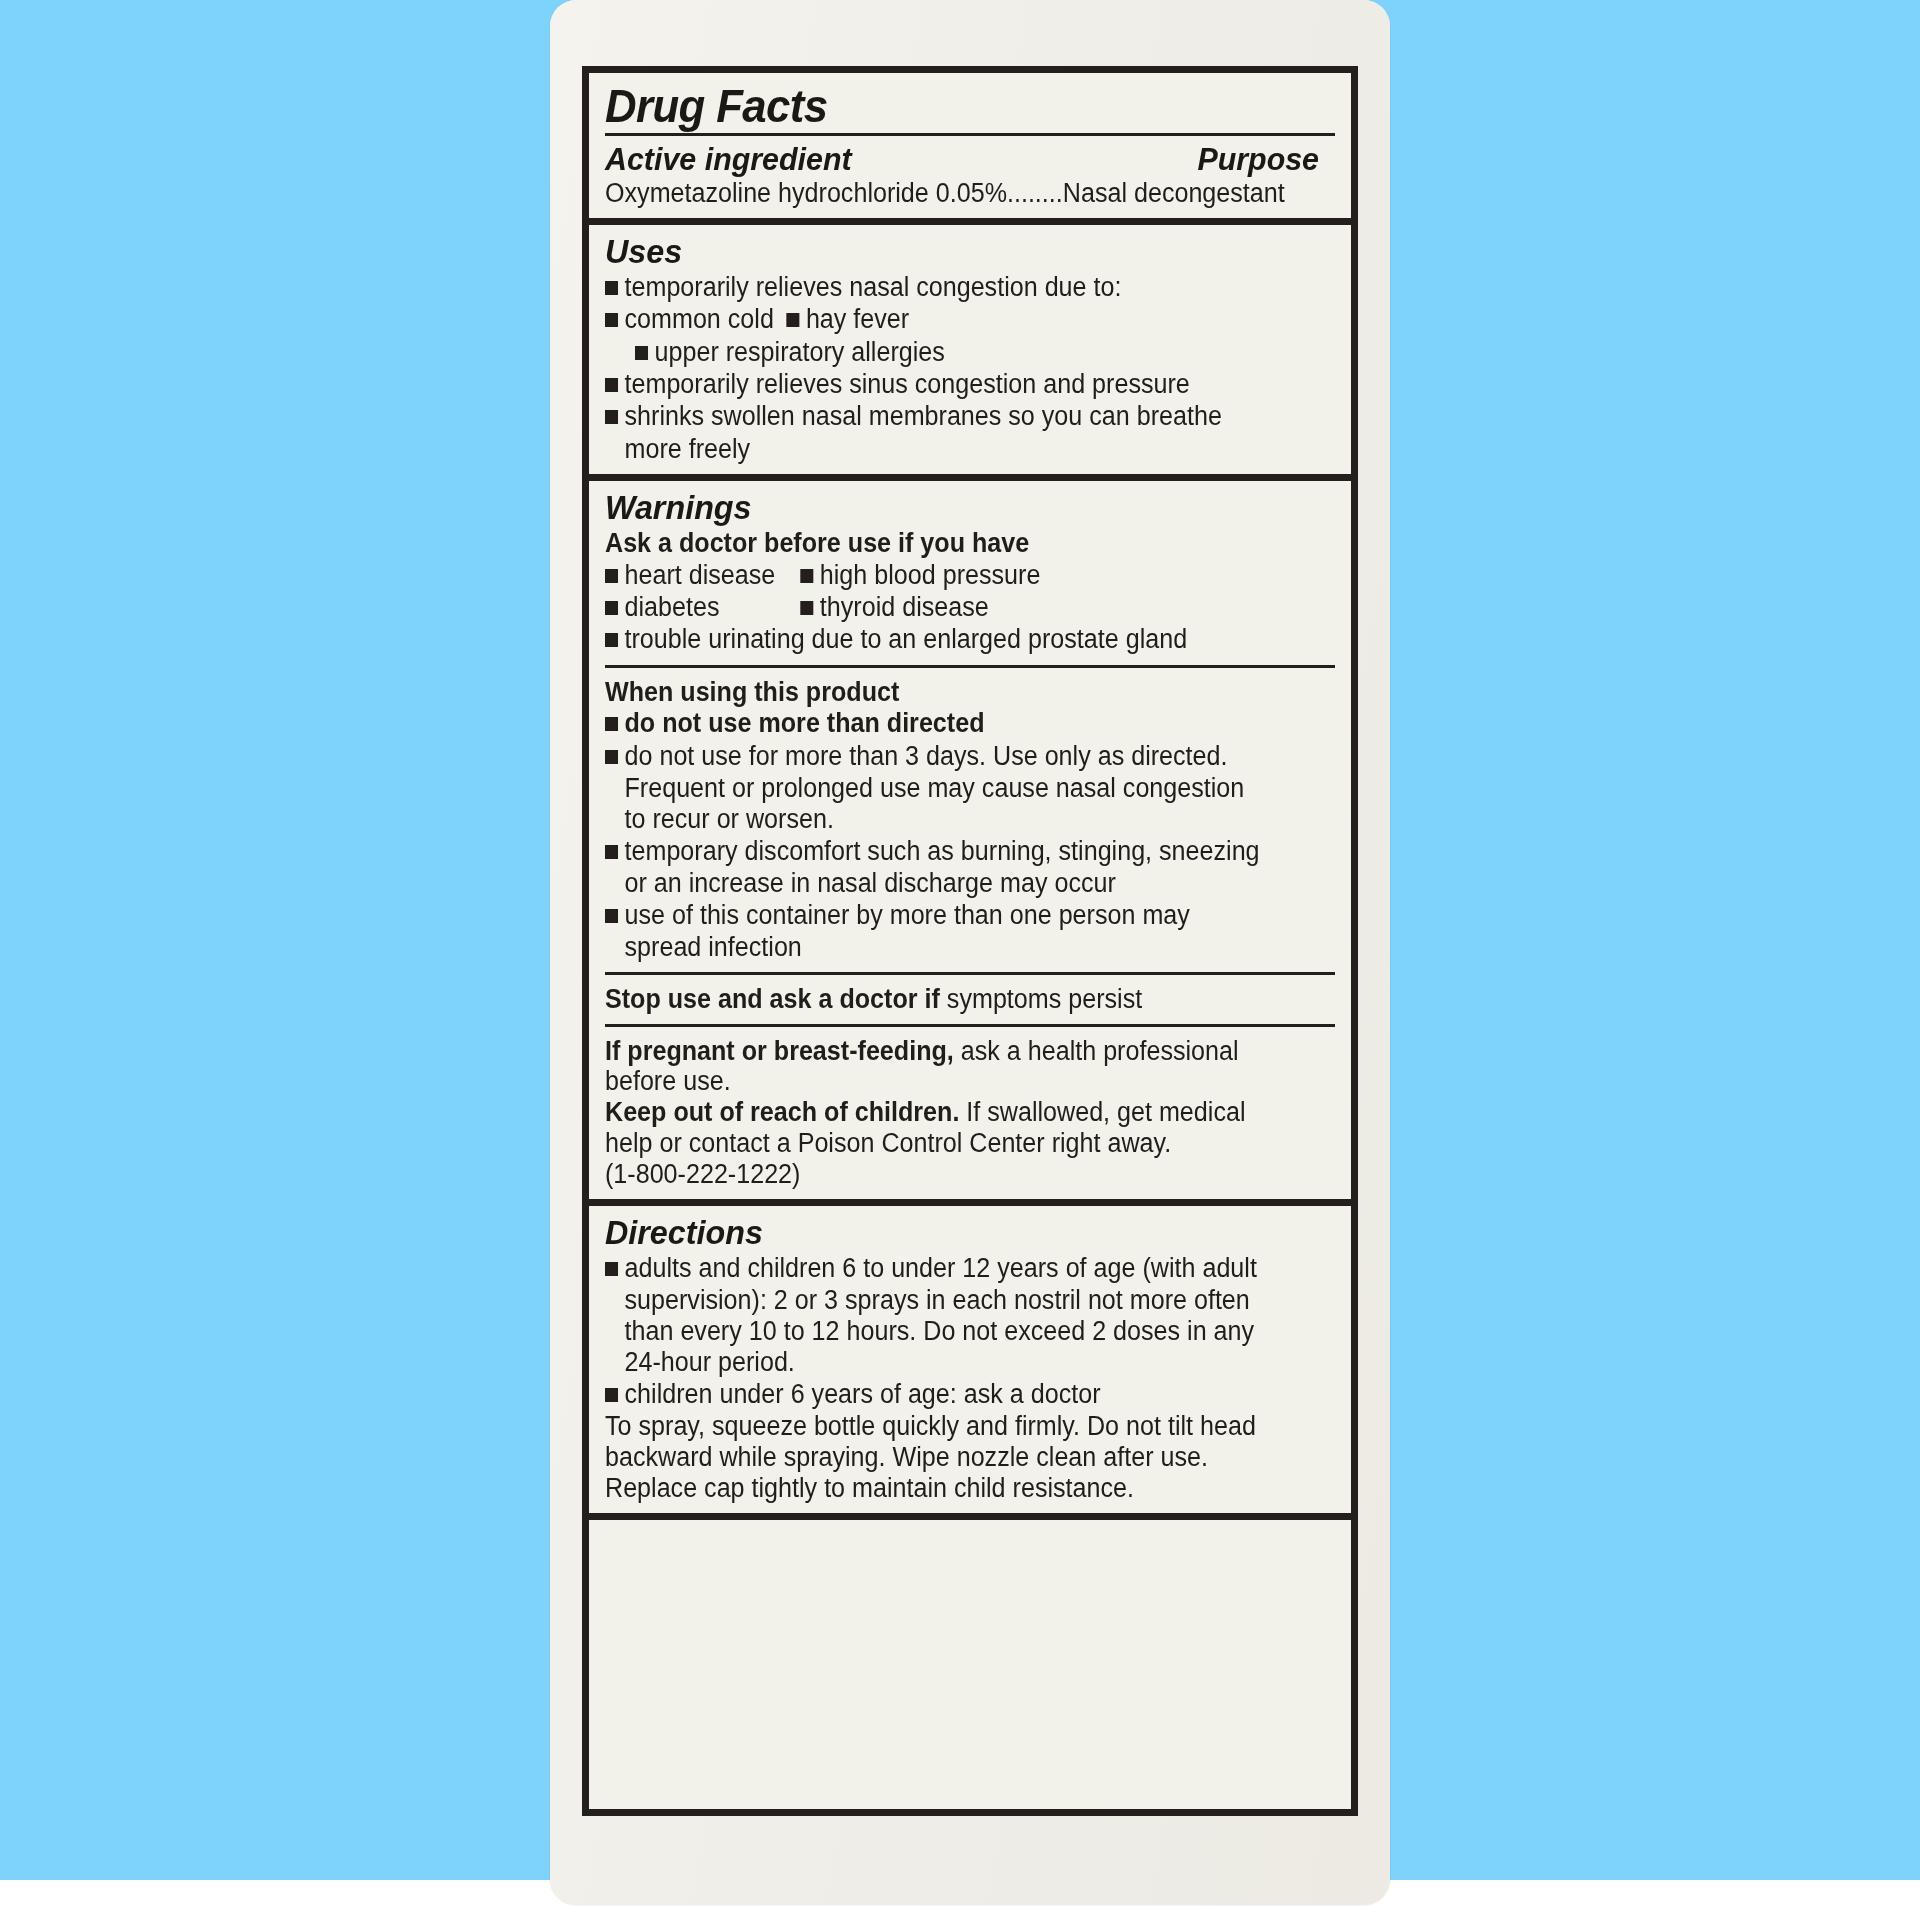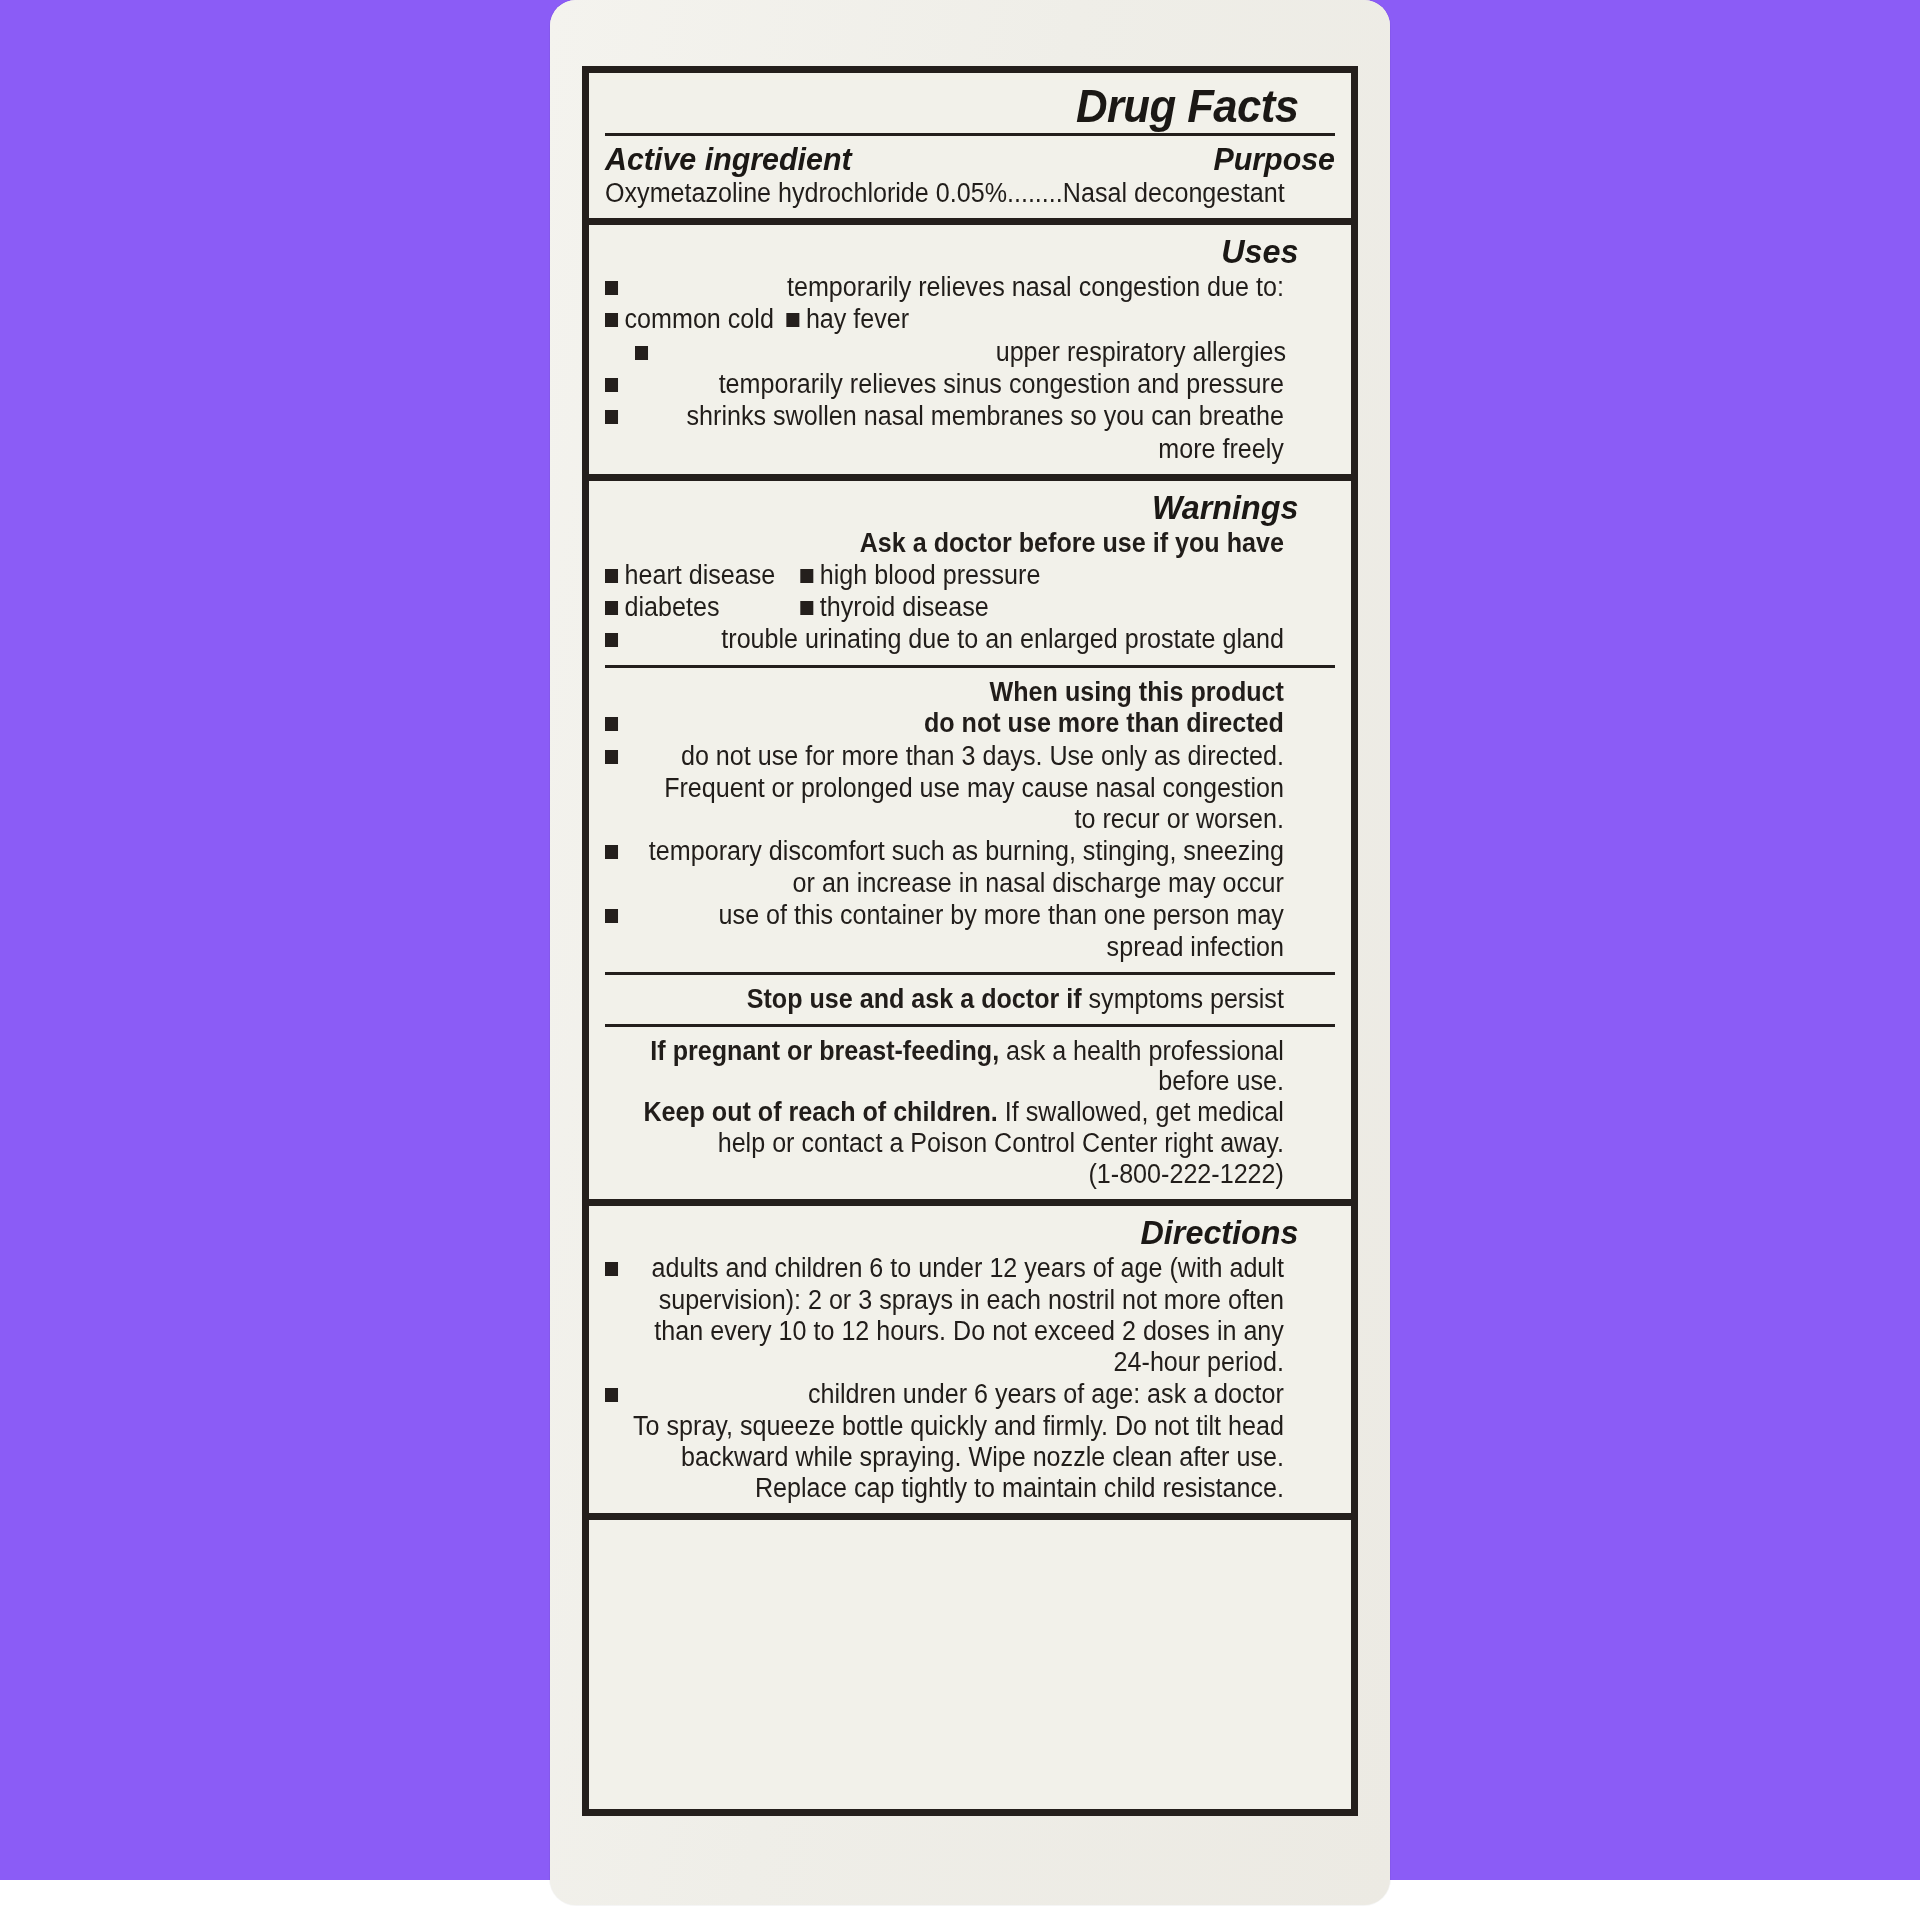--- a/index.html
+++ b/index.html
@@ -12,22 +12,21 @@
     background: #ffffff;
     font-family: "Liberation Sans", sans-serif;
     overflow: hidden;
   }
 
   
   #page {
     position: relative;
     width: 1920px;
     height: 1880px;
-    background: #8b5cf6;
-    text-align: right;
+    background: #7dd3fc;
   }
 
   #label-card {
     position: absolute;
     left: 550px;
     top: 0px;
     width: 840px;
     height: 1905px;
     background: #f0efe9;
     border-radius: 26px;
@@ -99,21 +98,21 @@
   }
   .col-head-row {
     display: flex;
     justify-content: space-between;
     align-items: baseline;
     font-size: 32px;
     font-weight: bold;
     font-style: italic;
     color: #1b1815;
     line-height: 1.08;
-    margin: 1px 0 1px 0;
+    margin: 1px 16px 1px 0;
   }
   .col-head-row > span { transform: scaleX(0.95); transform-origin: left center; }
   .col-head-row > span.right { transform-origin: right center; }
 
   .bodyline {
     font-size: 27px;
     color: #211d1a;
     line-height: 1.14;
     transform: scaleX(0.93);
     transform-origin: left center;

